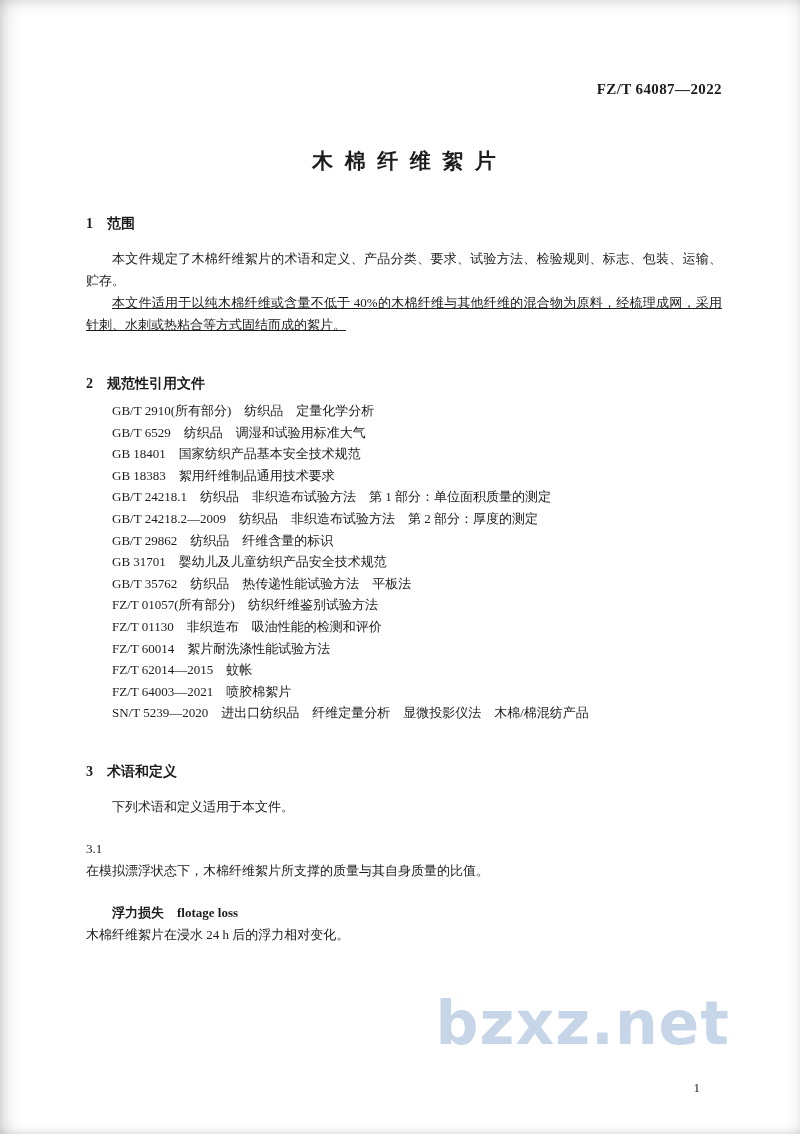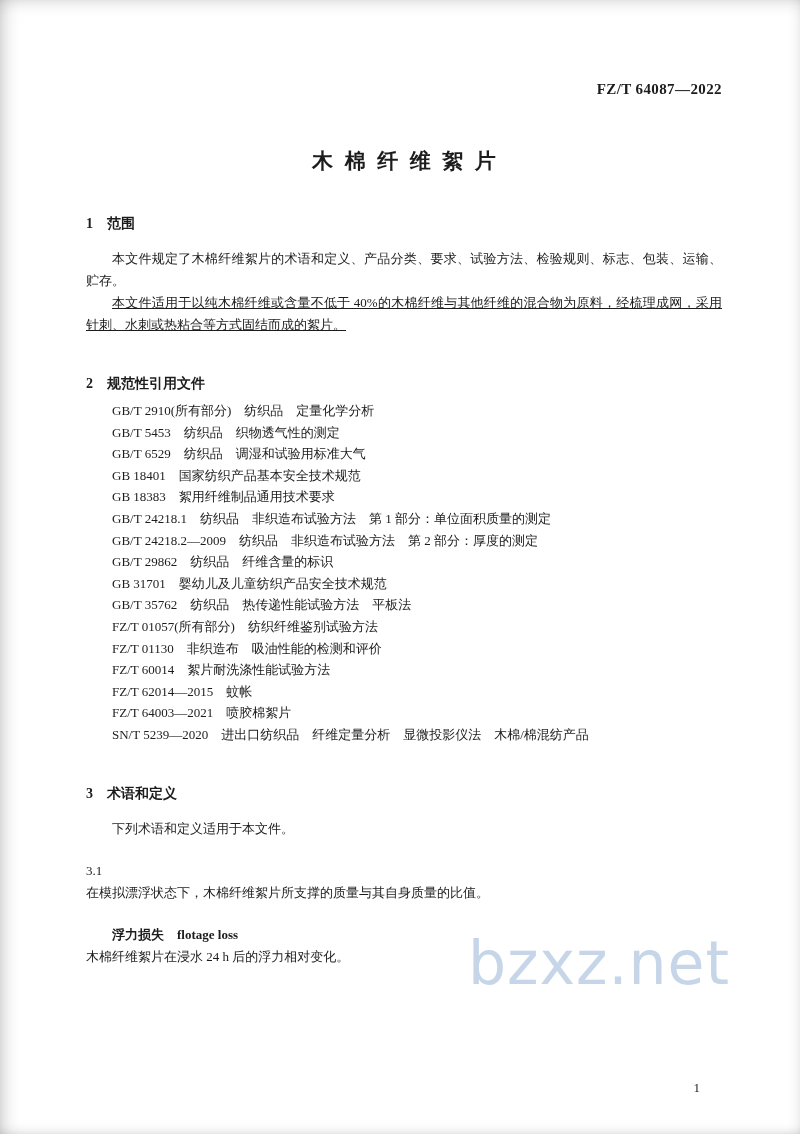--- a/index.html
+++ b/index.html
@@ -72,23 +72,23 @@
   }
   .term-line .term-en { margin-left: 1em; font-family: "Liberation Serif", serif; }
   .term-def {
     font-size: 13px;
     line-height: 22px;
   }
   .s3-intro { margin-top: 13px; }
   .watermark {
     position: absolute;
     right: 70px;
-    top: 928px;
+    top: 988px;
     font-family: "DejaVu Sans", "Liberation Sans", sans-serif;
-    font-weight: normal;
+    font-weight: bold;
     font-size: 60px;
     letter-spacing: 1px;
     color: rgba(128, 163, 203, 0.45);
     pointer-events: none;
   }
   .page-number {
     position: absolute;
     right: 100px;
     top: 1080px;
     font-size: 13px;
@@ -106,21 +106,20 @@
   <h2 class="sec-heading"><span>1</span><span class="h-label">范围</span></h2>
 
   <p class="para">本文件规定了木棉纤维絮片的术语和定义、产品分类、要求、试验方法、检验规则、标志、包装、运输、贮存。</p>
   <p class="para">本文件适用于以纯木棉纤维或含量不低于 40%的木棉纤维与其他纤维的混合物为原料，经梳理成网，采用针刺、水刺或热粘合等方式固结而成的絮片。</p>
 
   <h2 class="sec-heading"><span>2</span><span class="h-label">规范性引用文件</span></h2>
 
 
   <div class="refs">
     <p class="ref">GB/T 2910(所有部分)　纺织品　定量化学分析</p>
-    <p class="ref">GB/T 5453　纺织品　织物透气性的测定</p>
     <p class="ref">GB/T 6529　纺织品　调湿和试验用标准大气</p>
     <p class="ref">GB 18401　国家纺织产品基本安全技术规范</p>
     <p class="ref">GB 18383　絮用纤维制品通用技术要求</p>
     <p class="ref">GB/T 24218.1　纺织品　非织造布试验方法　第 1 部分：单位面积质量的测定</p>
     <p class="ref">GB/T 24218.2—2009　纺织品　非织造布试验方法　第 2 部分：厚度的测定</p>
     <p class="ref">GB/T 29862　纺织品　纤维含量的标识</p>
     <p class="ref">GB 31701　婴幼儿及儿童纺织产品安全技术规范</p>
     <p class="ref">GB/T 35762　纺织品　热传递性能试验方法　平板法</p>
     <p class="ref">FZ/T 01057(所有部分)　纺织纤维鉴别试验方法</p>
     <p class="ref">FZ/T 01130　非织造布　吸油性能的检测和评价</p>

